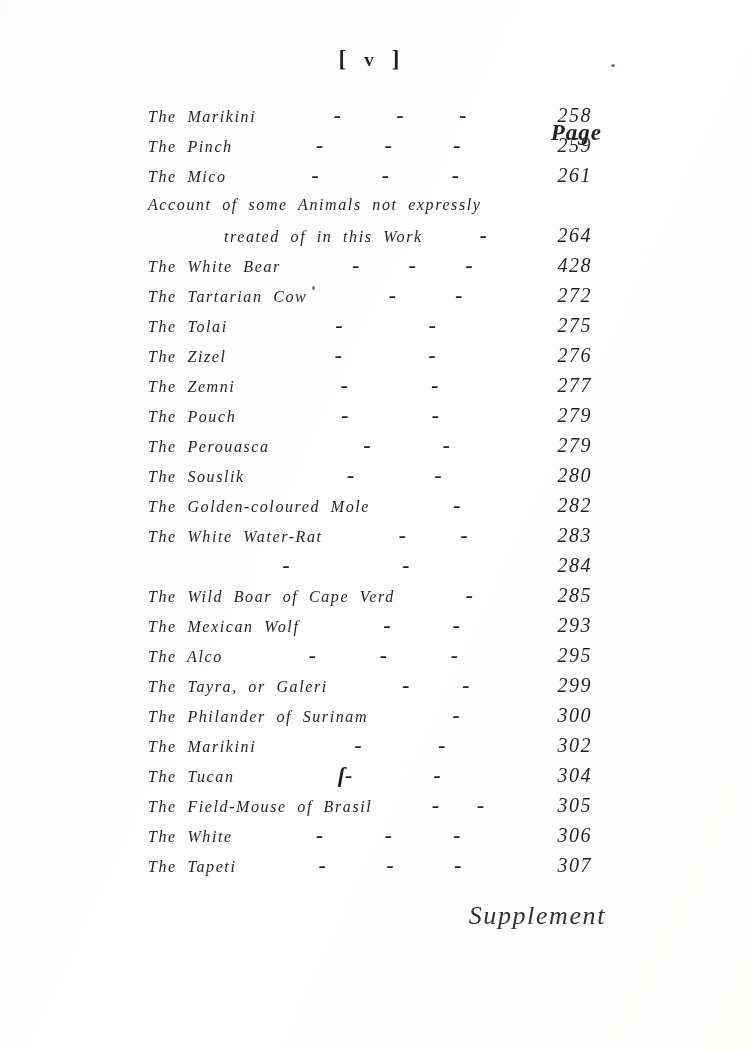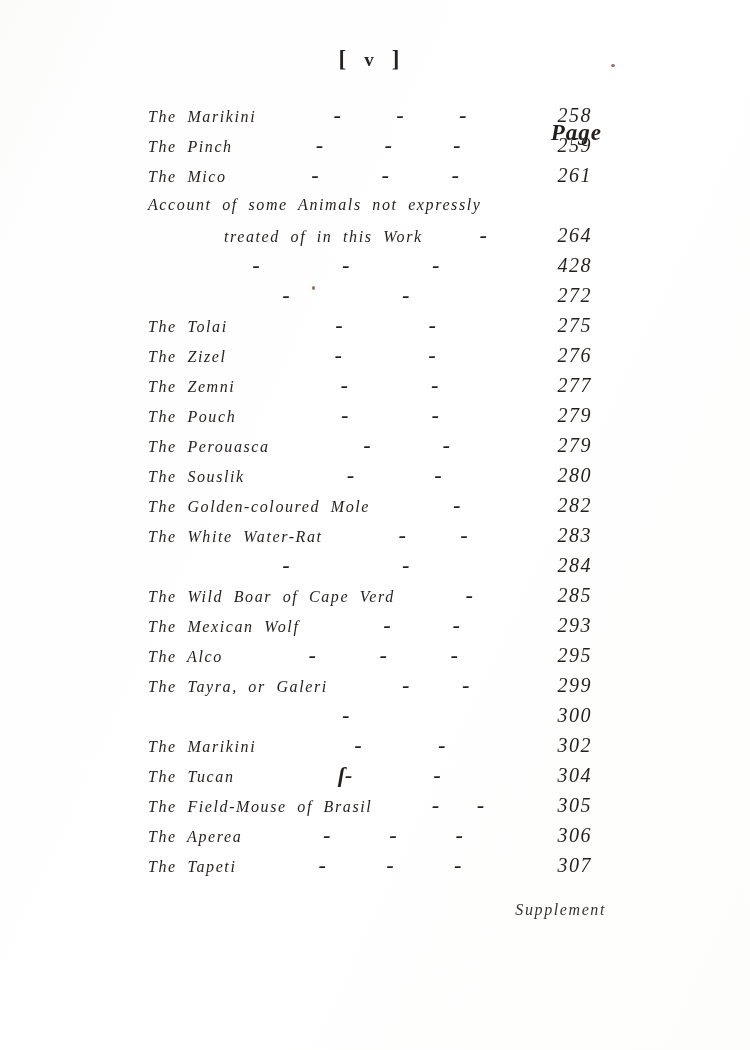--- a/index.html
+++ b/index.html
@@ -96,21 +96,21 @@
     text-align: right;
     font-size: 20px;
     font-style: italic;
     letter-spacing: 1.5px;
     font-weight: 500;
   }
   .catchword {
     position: absolute;
     top: 901px;
     right: -14px;
-    font-size: 16px;
+    font-size: 26px;
     font-style: italic;
     letter-spacing: 1.6px;
     color: #35322f;
     font-weight: 500;
   }
   .speck {
     position: absolute;
     border-radius: 50%;
     background: #7a3a2e;
     opacity: 0.75;
@@ -164,28 +164,30 @@
           <span class="pagenum"></span>
         </div>
         <div class="toc-row indent">
           <span class="title">treated of in this Work</span>
           <span class="leaders">
             <span class="dash">-</span>
           </span>
           <span class="pagenum">264</span>
         </div>
         <div class="toc-row">
+          <span class="title">The White Bear</span>
           <span class="leaders">
             <span class="dash">-</span>
             <span class="dash">-</span>
             <span class="dash">-</span>
           </span>
           <span class="pagenum">428</span>
         </div>
         <div class="toc-row">
+          <span class="title">The Tartarian Cow</span>
           <span class="leaders">
             <span class="dash">-</span>
             <span class="dash">-</span>
           </span>
           <span class="pagenum">272</span>
         </div>
         <div class="toc-row">
           <span class="title">The Tolai</span>
           <span class="leaders">
             <span class="dash">-</span>
@@ -281,20 +283,21 @@
         </div>
         <div class="toc-row">
           <span class="title">The Tayra, or Galeri</span>
           <span class="leaders">
             <span class="dash">-</span>
             <span class="dash">-</span>
           </span>
           <span class="pagenum">299</span>
         </div>
         <div class="toc-row">
+          <span class="title">The Philander of Surinam</span>
           <span class="leaders">
             <span class="dash">-</span>
           </span>
           <span class="pagenum">300</span>
         </div>
         <div class="toc-row">
           <span class="title">The Marikini</span>
           <span class="leaders">
             <span class="dash">-</span>
             <span class="dash">-</span>
@@ -311,21 +314,21 @@
         </div>
         <div class="toc-row">
           <span class="title">The Field-Mouse of Brasil</span>
           <span class="leaders">
             <span class="dash">-</span>
             <span class="dash">-</span>
           </span>
           <span class="pagenum">305</span>
         </div>
         <div class="toc-row">
-          <span class="title">The Aperea</span>
+          <span class="title">The White</span>
           <span class="leaders">
             <span class="dash">-</span>
             <span class="dash">-</span>
             <span class="dash">-</span>
           </span>
           <span class="pagenum">306</span>
         </div>
         <div class="toc-row">
           <span class="title">The Tapeti</span>
           <span class="leaders">

